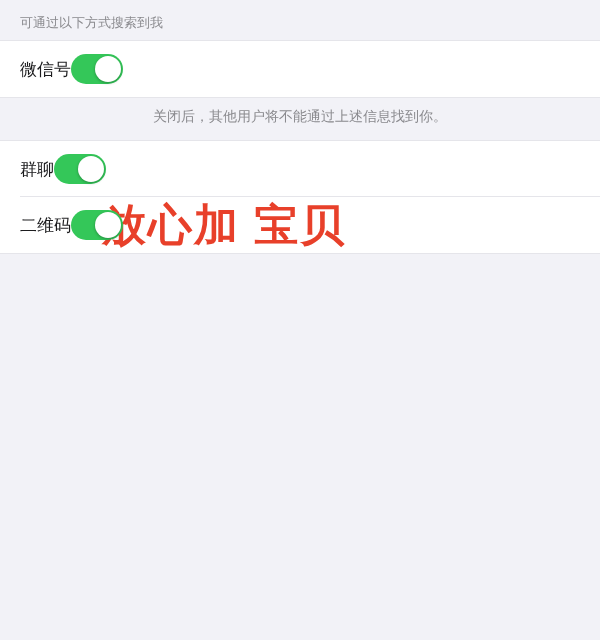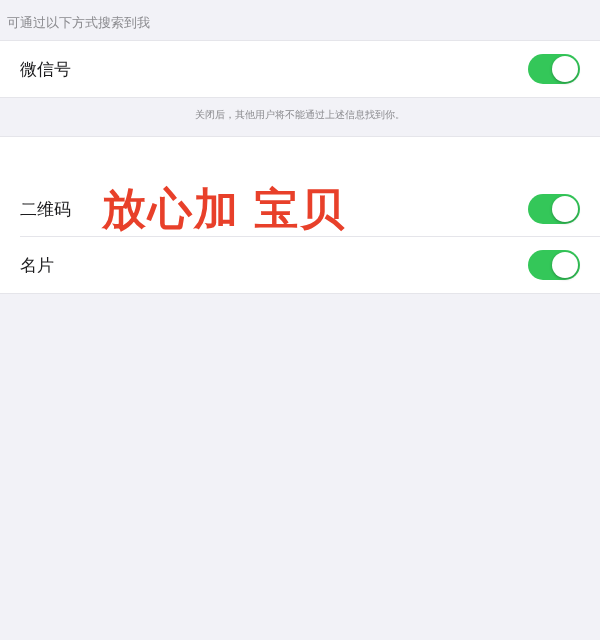--- a/index.html
+++ b/index.html
@@ -10,35 +10,35 @@
 
     body {
       width: 600px;
       height: 640px;
       background-color: #f2f2f7;
       font-family: -apple-system, "PingFang SC", "Helvetica Neue", sans-serif;
       overflow: hidden;
     }
 
     .section-header {
-      padding: 14px 20px 8px 7px;
+      padding: 14px 20px 8px 20px;
       font-size: 13px;
       color: #8a8a8e;
     }
 
     .settings-group {
       background-color: #ffffff;
       border-top: 1px solid #e5e5ea;
       border-bottom: 1px solid #e5e5ea;
     }
 
     .settings-row {
       display: flex;
       align-items: center;
-      justify-content: space-between;
+      justify-content: flex-start;
       padding: 0 20px;
       height: 56px;
       position: relative;
     }
 
     .settings-row:not(:last-child)::after {
       content: '';
       position: absolute;
       bottom: 0;
       left: 20px;
@@ -57,21 +57,21 @@
       left: 102px;
       font-size: 44px;
       font-weight: bold;
       color: #e8402a;
       letter-spacing: 2px;
       pointer-events: none;
     }
 
     .note-section {
       padding: 10px 20px 14px 20px;
-      font-size: 10px;
+      font-size: 14px;
       color: #8a8a8e;
       text-align: center;
       background-color: #f2f2f7;
     }
 
     
     .toggle {
       position: relative;
       width: 52px;
       height: 30px;
@@ -129,32 +129,32 @@
       </label>
     </div>
   </div>
 
   <div class="note-section">
     <span>关闭后，其他用户将不能通过上述信息找到你。</span>
   </div>
 
 
   <div class="settings-group">
-    <div class="settings-row" style="position:relative;margin-top:44px;">
-      <span class="row-label">二维码</span>
-      <span class="overlay-text">放心加 宝贝</span>
+    <div class="settings-row">
+      <span class="row-label">群聊</span>
       <label class="toggle">
         <input type="checkbox" checked="" style="">
         <div class="toggle-track">
           <div class="toggle-thumb"></div>
         </div>
       </label>
     </div>
-    <div class="settings-row">
-      <span class="row-label">名片</span>
+    <div class="settings-row" style="position:relative;">
+      <span class="row-label">二维码</span>
+      <span class="overlay-text">放心加 宝贝</span>
       <label class="toggle">
         <input type="checkbox" checked="" style="">
         <div class="toggle-track">
           <div class="toggle-thumb"></div>
         </div>
       </label>
     </div>
   </div>
 
 </div>

